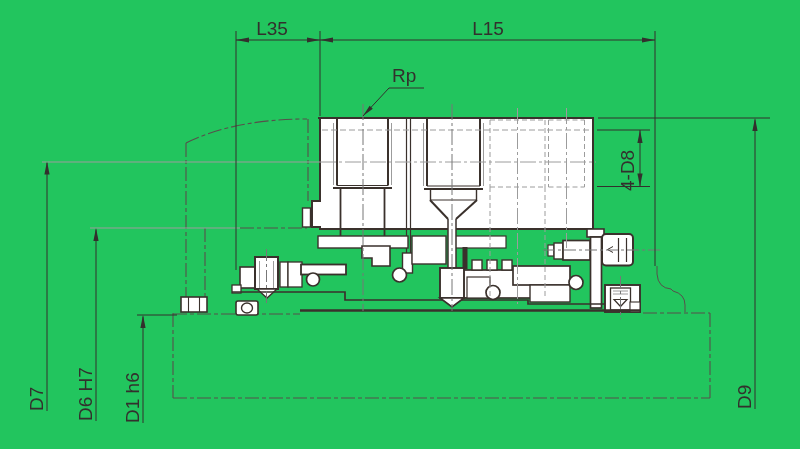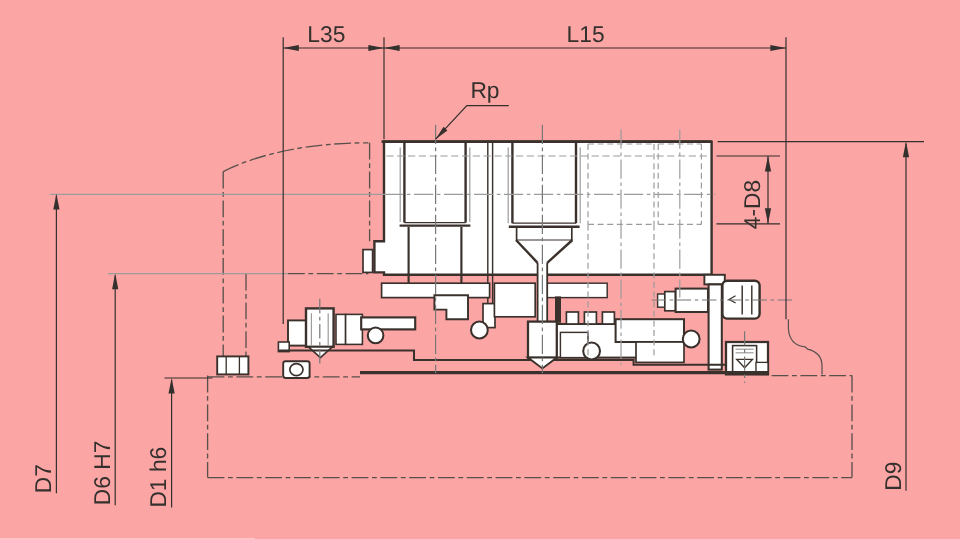--- a/index.html
+++ b/index.html
@@ -1,16 +1,16 @@
 <!DOCTYPE html>
 <html><head>
 <meta charset="utf-8">
 <style>
   html,body{margin:0;padding:0;background:#ffffff;}
-  .stage{width:800px;height:449px;background:#fca5a5;position:relative;overflow:hidden;
+  .stage{width:800px;height:449px;background:#22c55e;position:relative;overflow:hidden;
          font-family:"Liberation Sans", sans-serif;}
   svg{display:block;}
   text{font-family:"Liberation Sans", sans-serif;font-size:19px;fill:#33302d;}
 </style>
 </head>
 <body>
 
 <div class="stage">
 <svg width="800" height="449" viewBox="0 0 800 449">
 

